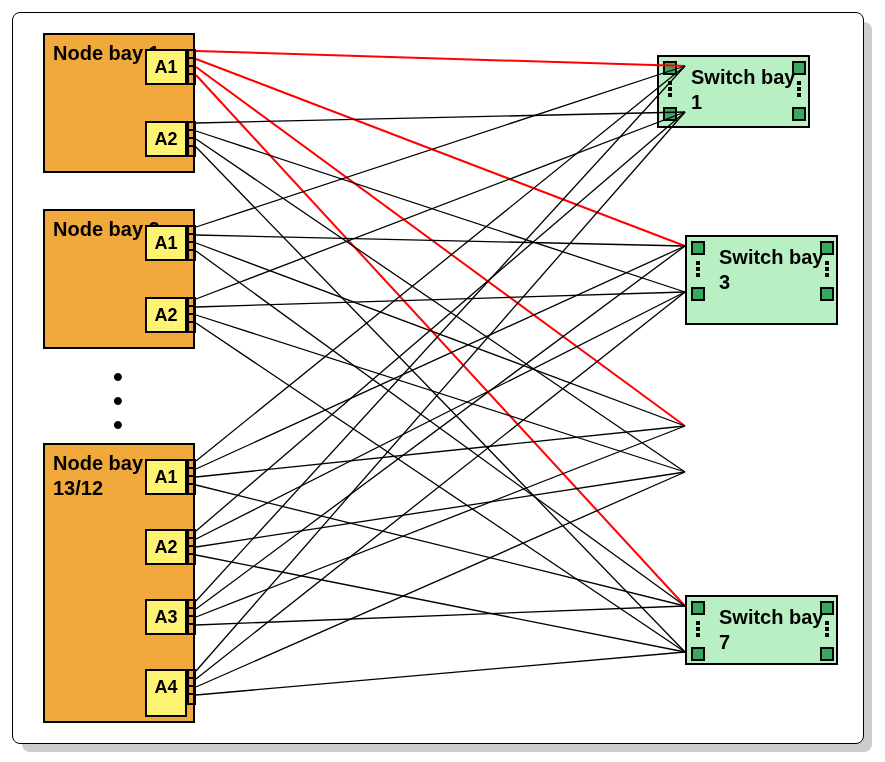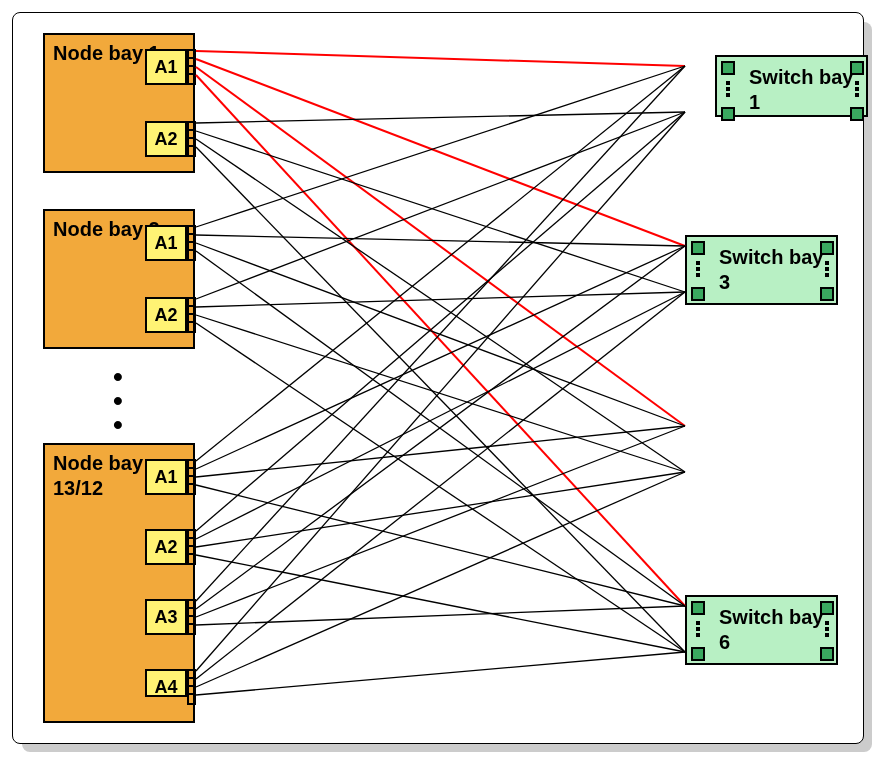--- a/index.html
+++ b/index.html
@@ -88,49 +88,49 @@
           <span></span>
           <span></span>
         </div>
       <div class="adap" style="left:100px;top:154px;width:42px;height:36px">A3</div>
       <div class="p4" style="left:142px;top:154px;height:36px">
           <span></span>
           <span></span>
           <span></span>
           <span></span>
         </div>
-      <div class="adap" style="left:100px;top:224px;width:42px;height:28px">A4</div>
+      <div class="adap" style="left:100px;top:224px;width:42px;height:48px">A4</div>
       <div class="p4" style="left:142px;top:224px;height:36px">
           <span></span>
           <span></span>
           <span></span>
           <span></span>
         </div>
     </div>
 
-    <div class="sbay" style="left:702px;top:42px;width:153px;height:62px">
+    <div class="sbay" style="left:644px;top:42px;width:153px;height:73px">
       <div class="lab">Switch
 bay 1</div>
       <div class="sp" style="left:4px;top:4px"></div>
       <div class="sp" style="left:4px;top:50px"></div>
       <div class="sp-dot" style="left:6px;top:22px">
           <span></span>
           <span></span>
           <span></span>
         </div>
       <div class="sp" style="left:133px;top:4px"></div>
       <div class="sp" style="left:133px;top:50px"></div>
       <div class="sp-dot" style="left:135px;top:22px">
           <span></span>
           <span></span>
           <span></span>
         </div>
     </div>
 
-    <div class="sbay" style="left:672px;top:222px;width:153px;height:70px">
+    <div class="sbay" style="left:672px;top:222px;width:153px;height:90px">
       <div class="lab">Switch
 bay 3</div>
       <div class="sp" style="left:4px;top:4px"></div>
       <div class="sp" style="left:4px;top:50px"></div>
       <div class="sp-dot" style="left:6px;top:22px">
           <span></span>
           <span></span>
           <span></span>
         </div>
       <div class="sp" style="left:133px;top:4px"></div>
@@ -138,21 +138,21 @@
       <div class="sp-dot" style="left:135px;top:22px">
           <span></span>
           <span></span>
           <span></span>
         </div>
     </div>
 
 
     <div class="sbay" style="left:672px;top:582px;width:153px;height:70px">
       <div class="lab">Switch
-bay 6</div>
+bay 7</div>
       <div class="sp" style="left:4px;top:4px"></div>
       <div class="sp" style="left:4px;top:50px"></div>
       <div class="sp-dot" style="left:6px;top:22px">
           <span></span>
           <span></span>
           <span></span>
         </div>
       <div class="sp" style="left:133px;top:4px"></div>
       <div class="sp" style="left:133px;top:50px"></div>
       <div class="sp-dot" style="left:135px;top:22px">

